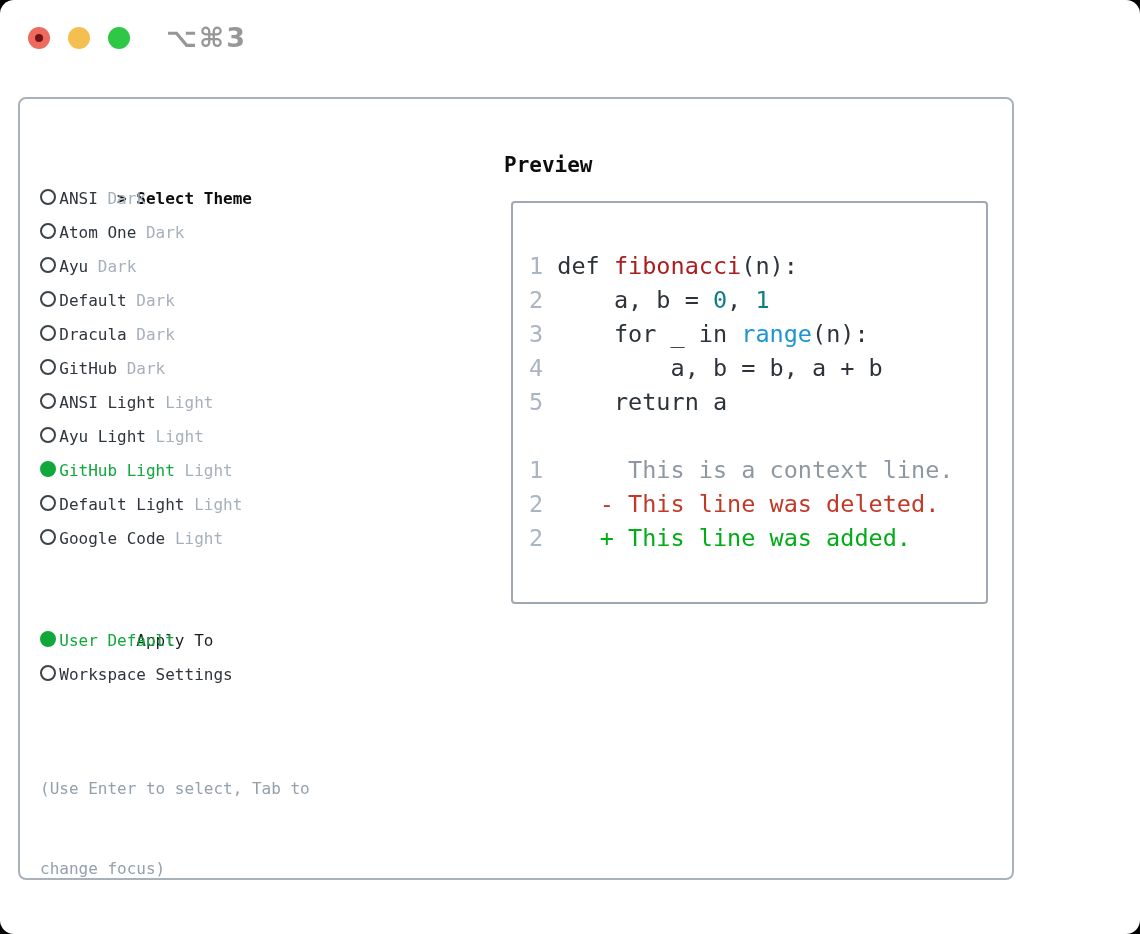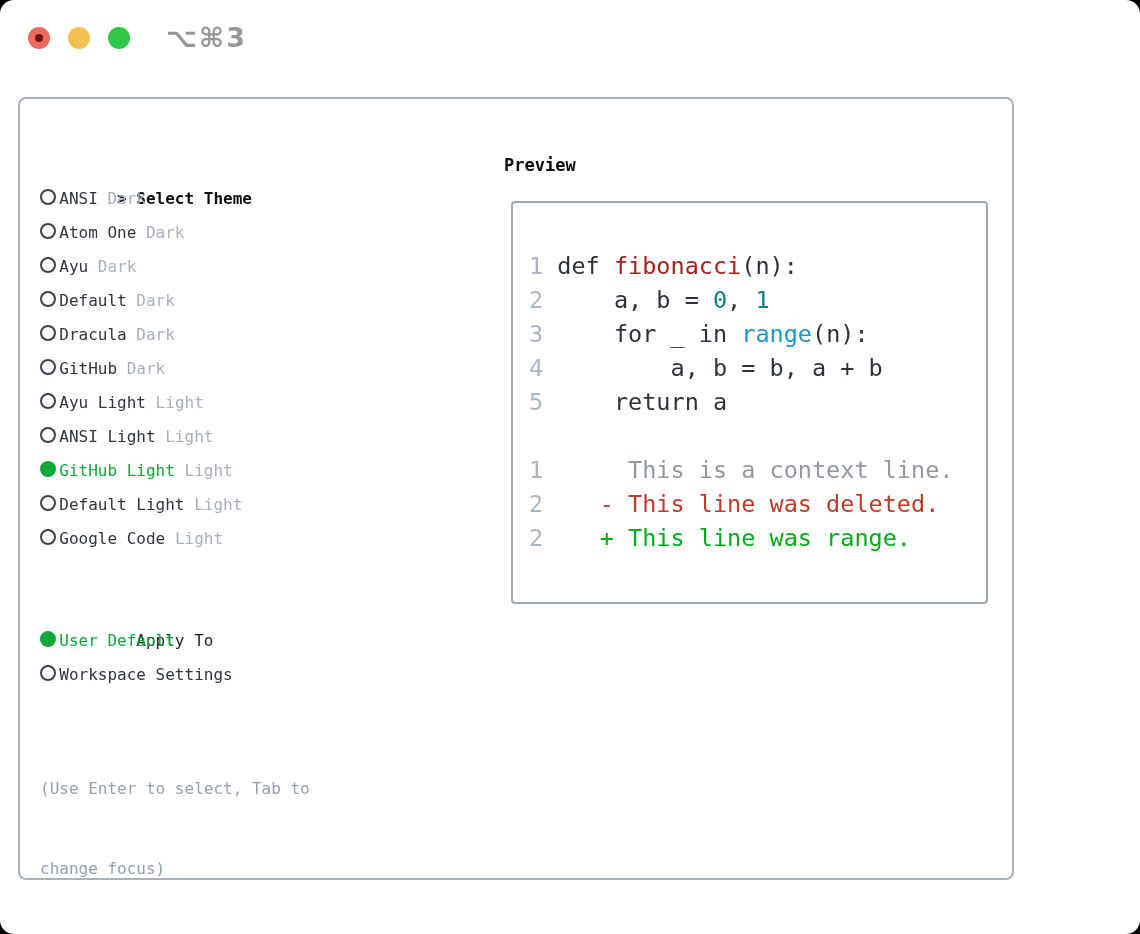--- a/index.html
+++ b/index.html
@@ -47,21 +47,21 @@
     vertical-align:-1px;
   }
   .circle.filled { background:var(--accent-green); border-color:var(--accent-green); }
   .t-name { color:var(--name-dark); }
   .t-name.sel { color:var(--accent-green); }
   .t-variant { color:var(--variant-gray); }
   .apply-label { color:var(--apply-dark); }
   .footer-line { color:var(--footer-gray);margin-top:46px; }
 
   
-  .preview-title { height:34px; line-height:34px; font-size:17px; font-weight:bold; color:var(--header-black); }
+  .preview-title { height:34px; line-height:34px; font-size:21px; font-weight:bold; color:var(--header-black); }
   .pbox {
     margin-top:19px; margin-left:7px; width:477px; height:403px;
     box-sizing:border-box; border:2px solid var(--box-border); border-radius:4px;
     padding:46px 0 0 16px; overflow:hidden; background:#fff;
   }
   .pline { height:34px; line-height:34px; font-size:23.5px; white-space:pre; }
   .lnum { color:var(--line-number); }
   .seg-plain    { color:var(--code-plain); }
   .seg-function { color:var(--code-function);text-align:right; }
   .seg-number   { color:var(--code-number); }
@@ -91,22 +91,22 @@
         <span class="marker caret">&gt;</span><span class="hlabel">Select Theme</span>
       </div>
 
       <div id="theme-list">
           <div class="row"><span class="marker"><span class="circle"></span></span><span class="t-name">ANSI</span> <span class="t-variant">Dark</span></div>
           <div class="row"><span class="marker"><span class="circle"></span></span><span class="t-name">Atom One</span> <span class="t-variant">Dark</span></div>
           <div class="row"><span class="marker"><span class="circle"></span></span><span class="t-name">Ayu</span> <span class="t-variant">Dark</span></div>
           <div class="row"><span class="marker"><span class="circle"></span></span><span class="t-name">Default</span> <span class="t-variant">Dark</span></div>
           <div class="row"><span class="marker"><span class="circle"></span></span><span class="t-name">Dracula</span> <span class="t-variant">Dark</span></div>
           <div class="row"><span class="marker"><span class="circle"></span></span><span class="t-name">GitHub</span> <span class="t-variant">Dark</span></div>
+          <div class="row"><span class="marker"><span class="circle"></span></span><span class="t-name">ANSI Light</span> <span class="t-variant">Light</span></div>
           <div class="row"><span class="marker"><span class="circle"></span></span><span class="t-name">Ayu Light</span> <span class="t-variant">Light</span></div>
-          <div class="row"><span class="marker"><span class="circle"></span></span><span class="t-name">ANSI Light</span> <span class="t-variant">Light</span></div>
           <div class="row"><span class="marker"><span class="circle filled"></span></span><span class="t-name sel">GitHub Light</span> <span class="t-variant">Light</span></div>
           <div class="row"><span class="marker"><span class="circle"></span></span><span class="t-name">Default Light</span> <span class="t-variant">Light</span></div>
           <div class="row"><span class="marker"><span class="circle"></span></span><span class="t-name">Google Code</span> <span class="t-variant">Light</span></div>
         </div>
 
       <div class="row blank"></div>
 
       <div class="row">
         <span class="marker"></span><span class="apply-label">Apply To</span>
       </div>
@@ -128,18 +128,18 @@
       <div class="preview-title">Preview</div>
       <div class="pbox" id="preview-box">
           <div class="pline"><span class="lnum">1 </span><span class="seg-plain">def </span><span class="seg-function">fibonacci</span><span class="seg-plain">(n):</span></div>
           <div class="pline"><span class="lnum">2 </span><span class="seg-plain">    a, b = </span><span class="seg-number">0</span><span class="seg-plain">, </span><span class="seg-number">1</span></div>
           <div class="pline"><span class="lnum">3 </span><span class="seg-plain">    for _ in </span><span class="seg-builtin">range</span><span class="seg-plain">(n):</span></div>
           <div class="pline"><span class="lnum">4 </span><span class="seg-plain">        a, b = b, a + b</span></div>
           <div class="pline"><span class="lnum">5 </span><span class="seg-plain">    return a</span></div>
           <div class="pline"></div>
           <div class="pline"><span class="lnum">1 </span><span class="seg-context">     This is a context line.</span></div>
           <div class="pline"><span class="lnum">2 </span><span class="seg-deleted">   - This line was deleted.</span></div>
-          <div class="pline"><span class="lnum">2 </span><span class="seg-added">   + This line was range.</span></div>
+          <div class="pline"><span class="lnum">2 </span><span class="seg-added">   + This line was added.</span></div>
         </div>
     </div>
 
   </div>
 </div>
 
 </body></html>

